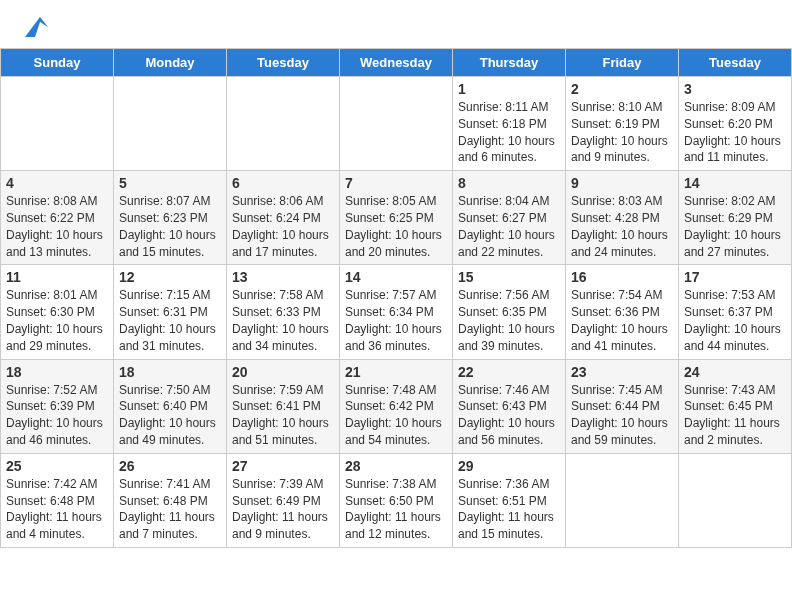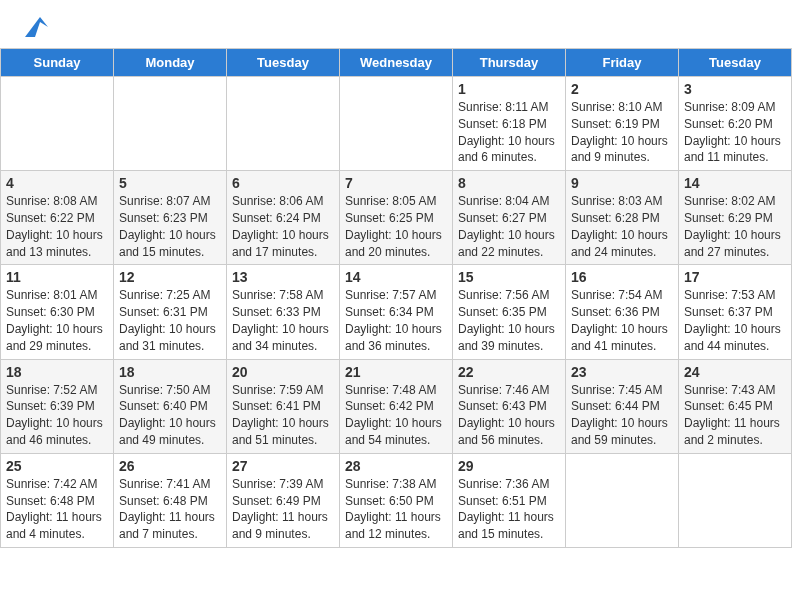--- a/index.html
+++ b/index.html
@@ -187,21 +187,21 @@
         <td>
           <span class="day-num">8</span>
           <div class="day-info">Sunrise: 8:04 AM
 Sunset: 6:27 PM
 Daylight: 10 hours
 and 22 minutes.</div>
         </td>
         <td>
           <span class="day-num">9</span>
           <div class="day-info">Sunrise: 8:03 AM
-Sunset: 6:28 PM
+Sunset: 4:28 PM
 Daylight: 10 hours
 and 24 minutes.</div>
         </td>
         <td>
           <span class="day-num">14</span>
           <div class="day-info">Sunrise: 8:02 AM
 Sunset: 6:29 PM
 Daylight: 10 hours
 and 27 minutes.</div>
         </td>
@@ -209,21 +209,21 @@
       <tr class="row-normal">
         <td>
           <span class="day-num">11</span>
           <div class="day-info">Sunrise: 8:01 AM
 Sunset: 6:30 PM
 Daylight: 10 hours
 and 29 minutes.</div>
         </td>
         <td>
           <span class="day-num">12</span>
-          <div class="day-info">Sunrise: 7:25 AM
+          <div class="day-info">Sunrise: 7:15 AM
 Sunset: 6:31 PM
 Daylight: 10 hours
 and 31 minutes.</div>
         </td>
         <td>
           <span class="day-num">13</span>
           <div class="day-info">Sunrise: 7:58 AM
 Sunset: 6:33 PM
 Daylight: 10 hours
 and 34 minutes.</div>

